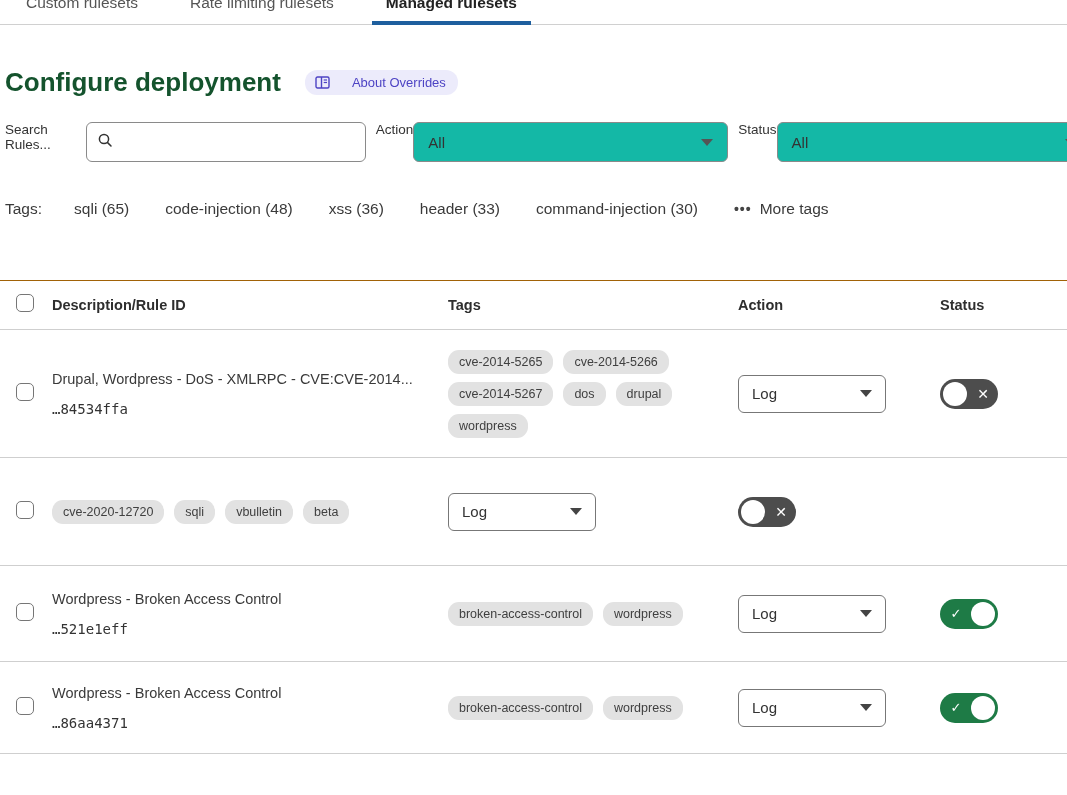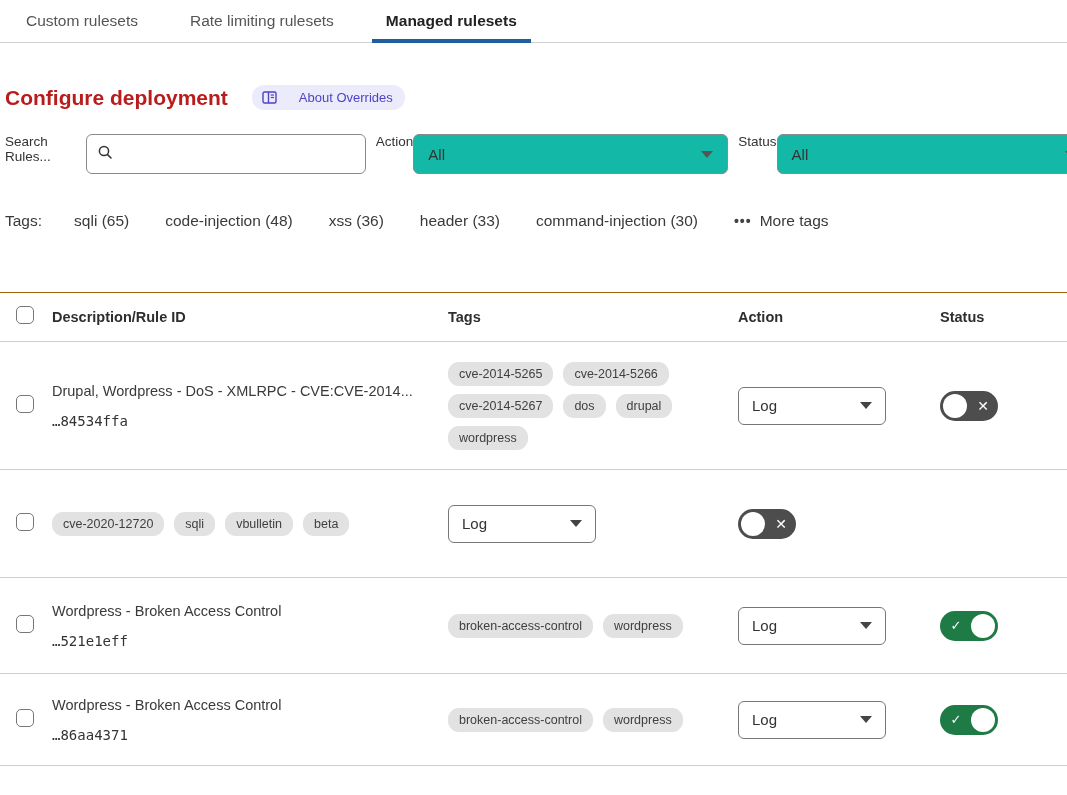--- a/index.html
+++ b/index.html
@@ -10,21 +10,21 @@
     width: 1067px;
     height: 795px;
     overflow: hidden;
   }
 
   
   .tabbar {
     display: flex;
     align-items: flex-end;
     border-bottom: 1px solid #d0d0d0;
-    height: 43px;
+    height: 25px;
     padding-left: 24px;
     gap: 48px;
   }
   .tab {
     font-size: 15.5px;
     color: #555;
     padding: 10px 2px 12px 2px;
     cursor: pointer;
     position: relative;
     white-space: nowrap;
@@ -44,23 +44,23 @@
   }
 
   
   .heading-row {
     display: flex;
     align-items: center;
     gap: 24px;
     margin: 42px 0 0 5px;
   }
   .page-title {
-    font-size: 21px;
+    font-size: 26px;
     font-weight: 700;
-    color: #b91c1c;
+    color: #14532d;
   }
   .badge {
     display: inline-flex;
     align-items: center;
     gap: 22px;
     background: #ecebfb;
     color: #4d43c4;
     font-size: 13px;
     padding: 5px 12px 5px 10px;
     border-radius: 12px;

